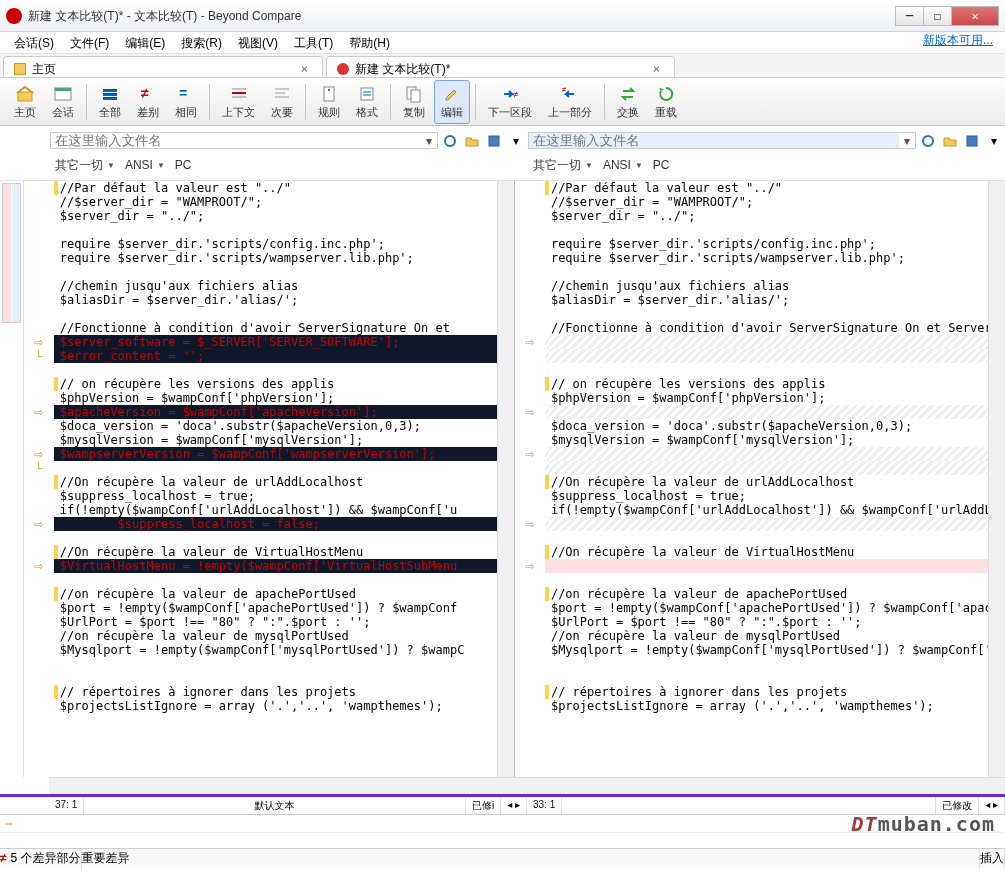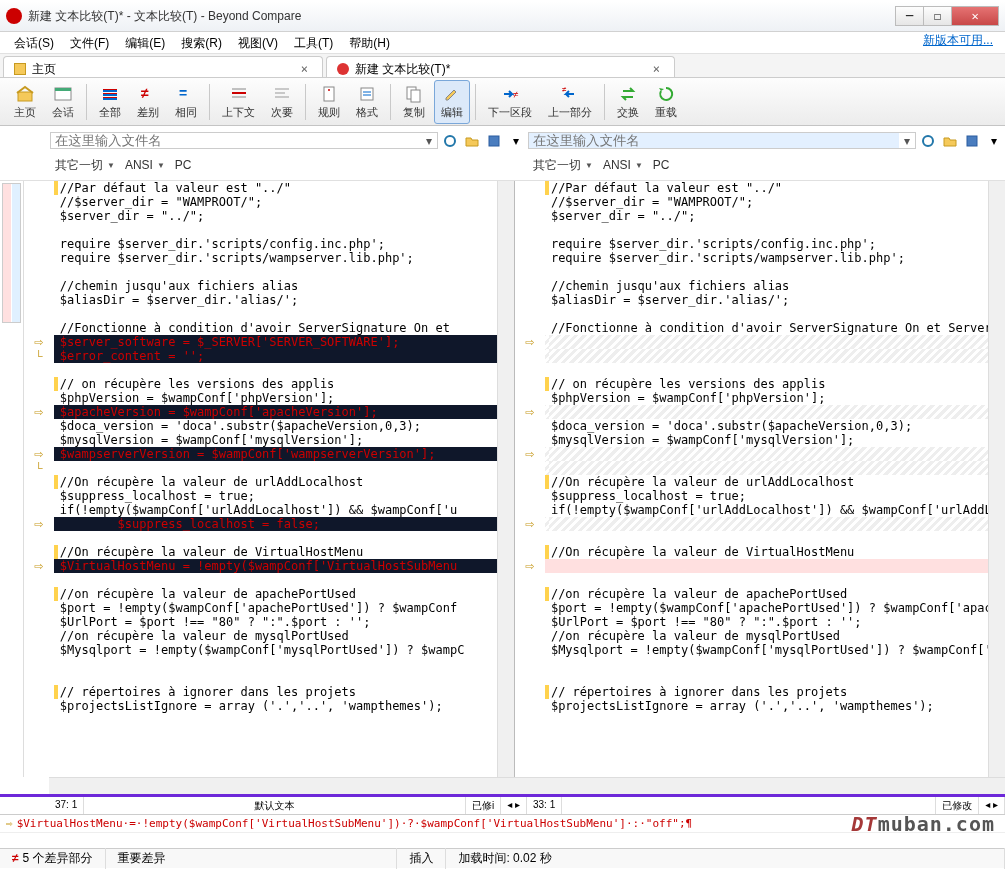--- a/index.html
+++ b/index.html
@@ -55,21 +55,21 @@
 .hsb{height:17px;background:#f0f0f0;border-top:1px solid #ddd}
 .statusline{height:20px;display:flex;border-top:3px solid #6d28d9;font-size:10px}
 .sthalf{flex:1;display:flex}
 .stc{padding:2px 6px;border-right:1px solid #ddd}
 .stc.w{flex:1}
 .diffline{height:18px;background:#fff;border-top:1px solid #ccc;padding:2px 6px;font-family:Consolas,monospace;font-size:11px;display:flex;align-items:center;position:relative}
 .diffline .ar{color:#c79a20;margin-right:4px}
 .watermark{position:absolute;right:10px;font-size:20px;color:#a53838;font-style:italic;font-weight:bold;letter-spacing:1px}
 .watermark .m{color:#555;font-style:normal}
 .diffstatus{height:20px;display:flex;align-items:center;border-top:1px solid #ccc;background:#f8f8f8}
-.diffstatus .dsc{padding:2px 12px;border-right:1px solid #ddd}
+.diffstatus .dsc{padding:2px 0;border-right:1px solid #ddd}
 .diffstatus .ne{color:#c00;font-weight:bold;margin-right:4px}
 svg{display:block}
 </style>
 </head>
 <body>
 
 <div class="titlebar">
  <span class="ico"></span>
  <span class="t">新建 文本比较(T)* - 文本比较(T) - Beyond Compare</span>
  <div class="winbtns">
@@ -422,23 +422,21 @@
  <div class="sthalf">
   <div class="stc">33: 1</div>
   <div class="stc w"></div>
   <div class="stc">已修改</div>
   <div class="stc">◂ ▸</div>
  </div>
 </div>
 
 <div class="diffline">
  <span class="ar arrow">⇨</span>
- <span style="color:#c00">$VirtualHostMenu·=·!empty($wampConf['VirtualHostSubMenu'])·?·$wampConf['VirtualHostSubMenu']·:·"off";¶</span>
  <span class="watermark"><span>DT</span><span class="m">muban.com</span></span>
 </div>
 <div style="height:16px;border-top:1px solid #eee"></div>
 
 <div class="diffstatus">
  <div class="dsc"><span class="ne">≠</span><span>5 个差异部分</span></div>
  <div class="dsc" style="flex:1">重要差异</div>
  <div class="dsc">插入</div>
- <div class="dsc" style="flex:2">加载时间: 0.02 秒</div>
 </div>
 
 </body></html>

